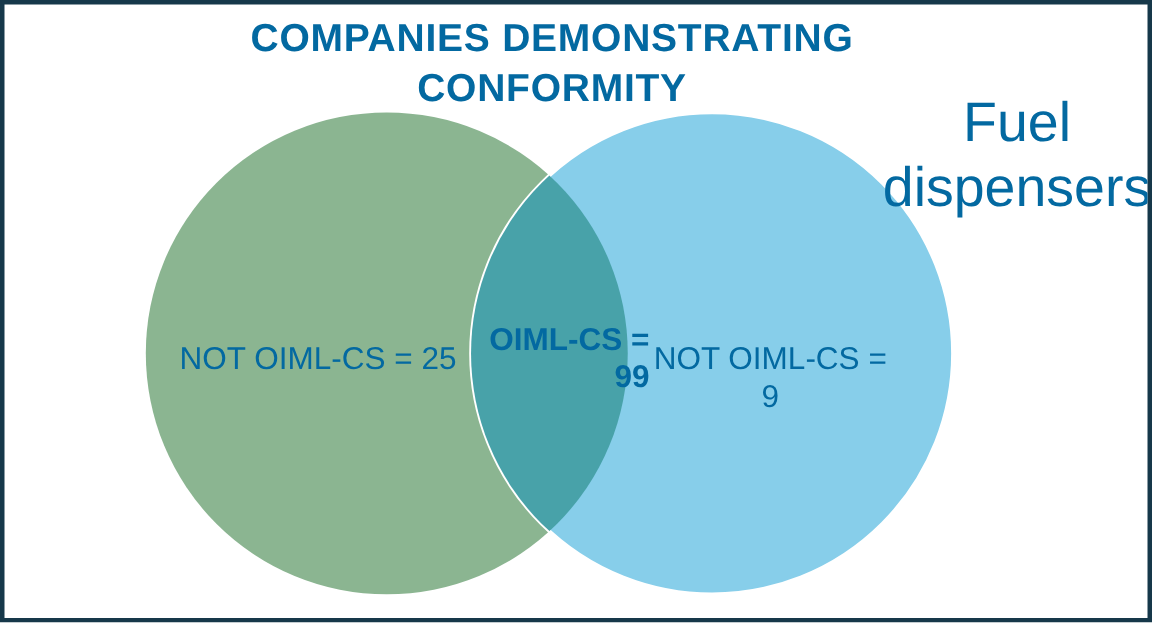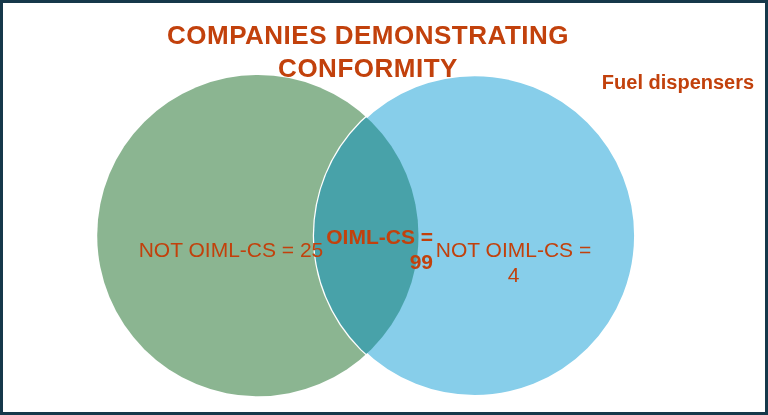--- a/index.html
+++ b/index.html
@@ -19,56 +19,55 @@
   }
   .venn-svg {
     position: absolute;
     left: 0;
     top: 0;
     width: 762px;
     height: 409px;
   }
   .txt {
     position: absolute;
-    color: #c2410c;
-    margin-top: 10px;
+    color: #0369a1;
     -webkit-font-smoothing: antialiased;
   }
   .chart-title {
     left: 85px;
     top: 6px;
     width: 560px;
     text-align: center;
     font-size: 26px;
     font-weight: bold;
     line-height: 1.25;
     letter-spacing: 0.5px;
   }
   .set-label {
-    font-weight: bold;
-    font-size: 20px;
+    font-weight: normal;
+    font-size: 37px;
     line-height: 1.15;
   }
   .set-label.left {
     left: 12px;
     top: 106px;
   }
   .set-label.right {
     left: 585px;
     top: 58px;
     width: 180px;
     text-align: center;
   }
   .region-label {
     font-size: 21px;
     text-align: center;
     line-height: 1.2;
   }
   .region-label.left {
-    left: 108px;
+    left: 89px;
     top: 224px;
     width: 240px;
   }
   .region-label.center {
     left: 306px;
     top: 211px;
     width: 124px;
     font-weight: bold;
   }
   .region-label.center span { display: block; text-align: right; }
@@ -101,15 +100,15 @@
 
   <div class="txt set-label right">Fuel dispensers</div>
 
   <div class="txt region-label left">NOT OIML-CS = 25</div>
 
   <div class="txt region-label center">
     <span>OIML-CS =</span>
     <span>99</span>
   </div>
 
-  <div class="txt region-label right">NOT OIML-CS = 4</div>
+  <div class="txt region-label right">NOT OIML-CS = 9</div>
 
 </div>
 
 </body></html>

